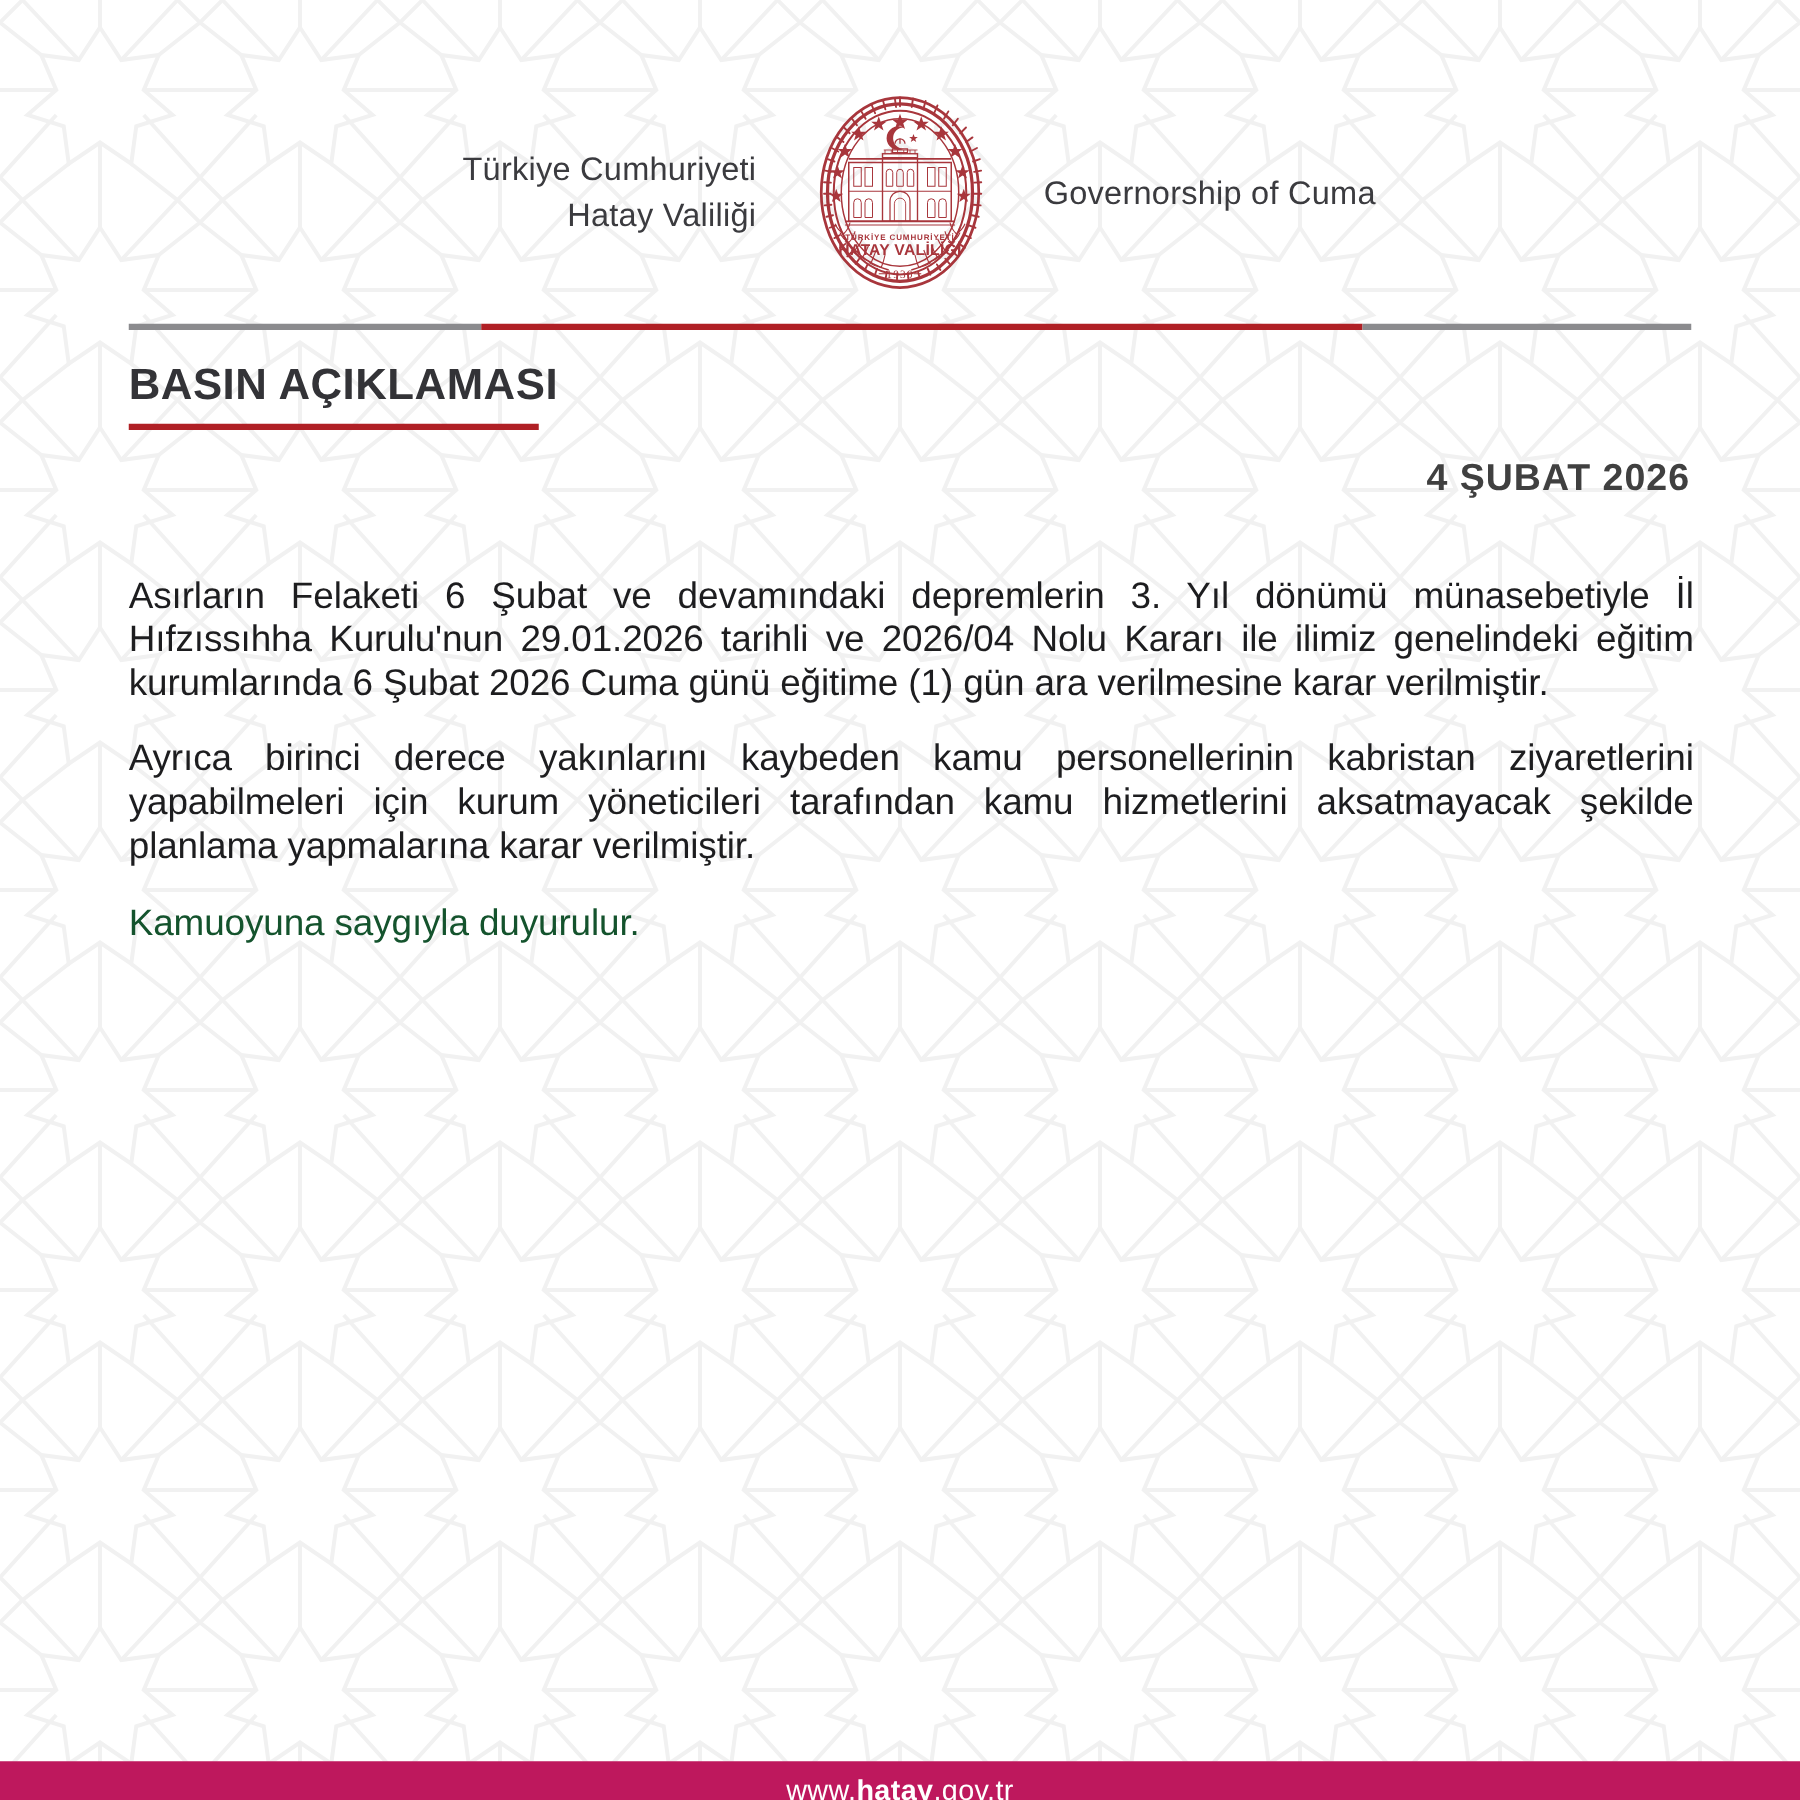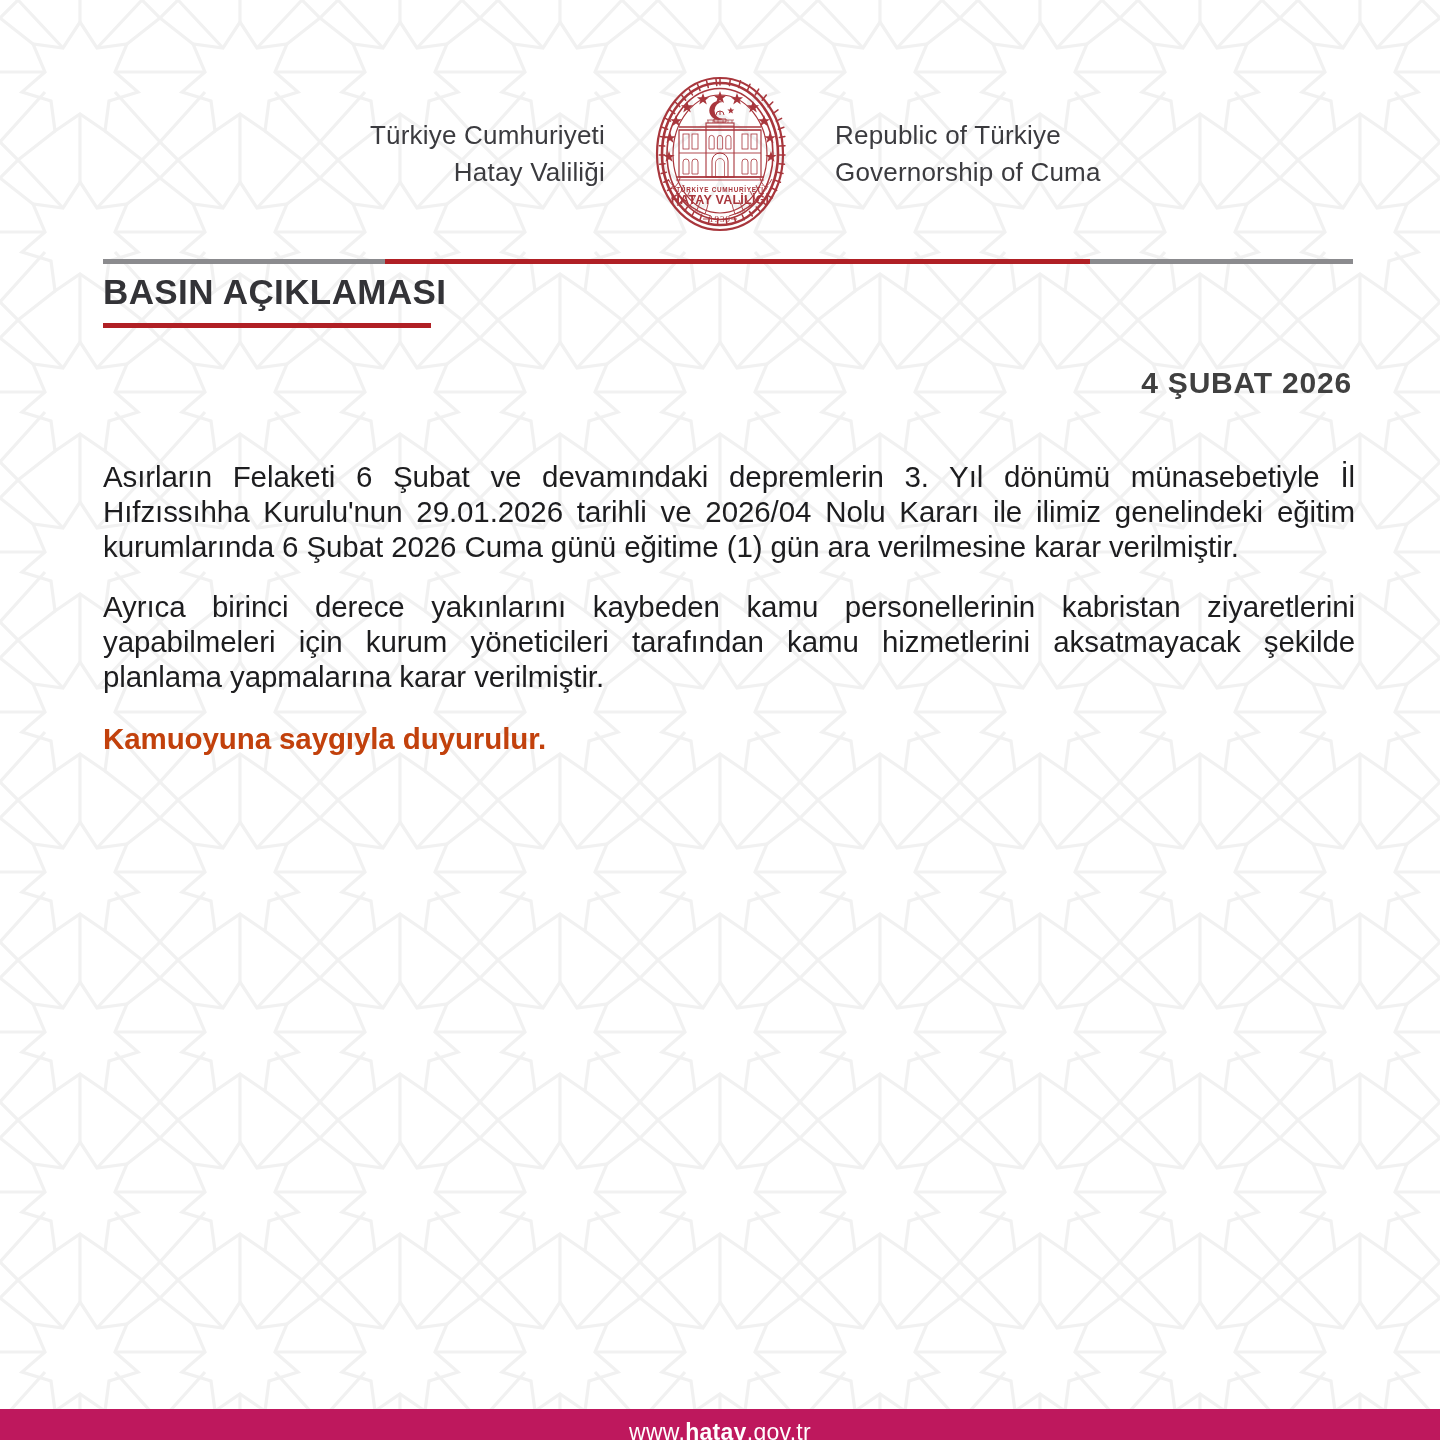--- a/index.html
+++ b/index.html
@@ -68,21 +68,21 @@
     left: 103px;
     width: 1250px;
     height: 5px;
     display: flex;
   }
   .divider .seg-gray-l { width: 282px; background: #8b8b8e; }
   .divider .seg-red    { width: 705px; background: #b02025; }
   .divider .seg-gray-r { flex: 1;      background: #8b8b8e; }
 
   
-  .title-block { position: absolute; top: 256px; left: 103px; text-align: right; }
+  .title-block { position: absolute; top: 272px; left: 103px; text-align: right; }
 
   .page-title {
     font-size: 35px;
     font-weight: bold;
     color: #333337;
     letter-spacing: 0.4px;
   }
 
   .title-rule {
     margin-top: 11px;
@@ -117,22 +117,22 @@
     text-align: justify;
     margin-bottom: 25px;
     letter-spacing: -0.1px;
   }
   .para.last { margin-bottom: 0; }
 
   .closing {
     margin-top: 22px;
     font-size: 29.5px;
     line-height: 45px;
-    font-weight: bold;
-    color: #c2410c;
+    font-weight: normal;
+    color: #14532d;
     letter-spacing: -0.1px;
   }
 
   
   .footer {
     position: absolute;
     left: 0;
     bottom: 0;
     width: 1440px;
     height: 47px;
@@ -359,21 +359,20 @@
           </g>
 
           <path d="M58 145 h6 M86 145 h6" stroke-width="0.9"></path>
         </g>
 
         <text x="75" y="148" text-anchor="middle" fill="#a8363c" font-family="'Liberation Serif', serif" font-size="9" letter-spacing="1">1939</text>
       </svg>
     </div>
 
     <div class="header-text en">
-      <div>Republic of Türkiye</div>
       <div>Governorship of Cuma</div>
     </div>
   </div>
 
   <div class="divider">
     <div class="seg-gray-l"></div>
     <div class="seg-red"></div>
     <div class="seg-gray-r"></div>
   </div>
 

